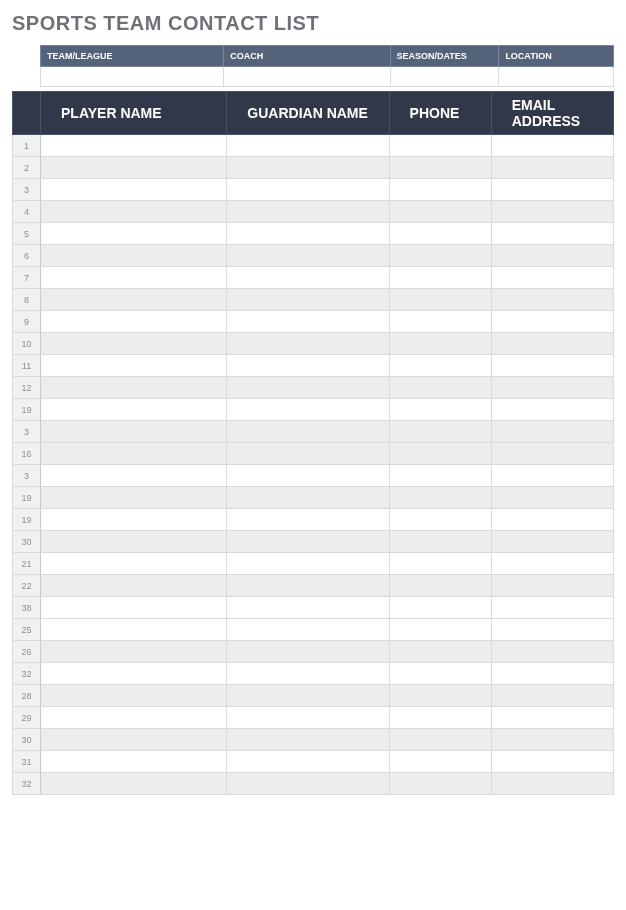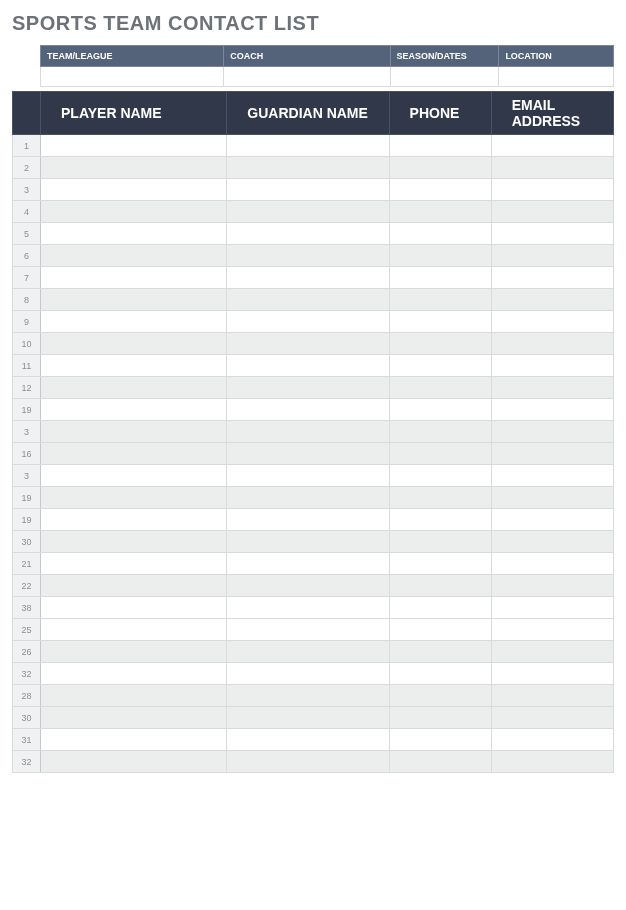--- a/index.html
+++ b/index.html
@@ -310,20 +310,27 @@
         <td class="datacell"></td>
         <td class="datacell"></td>
       </tr>
       <tr class="even">
         <td class="numcell">28</td>
         <td class="datacell"></td>
         <td class="datacell"></td>
         <td class="datacell"></td>
         <td class="datacell"></td>
       </tr>
+      <tr class="odd">
+        <td class="numcell">29</td>
+        <td class="datacell"></td>
+        <td class="datacell"></td>
+        <td class="datacell"></td>
+        <td class="datacell"></td>
+      </tr>
       <tr class="even">
         <td class="numcell">30</td>
         <td class="datacell"></td>
         <td class="datacell"></td>
         <td class="datacell"></td>
         <td class="datacell"></td>
       </tr>
       <tr class="odd">
         <td class="numcell">31</td>
         <td class="datacell"></td>

